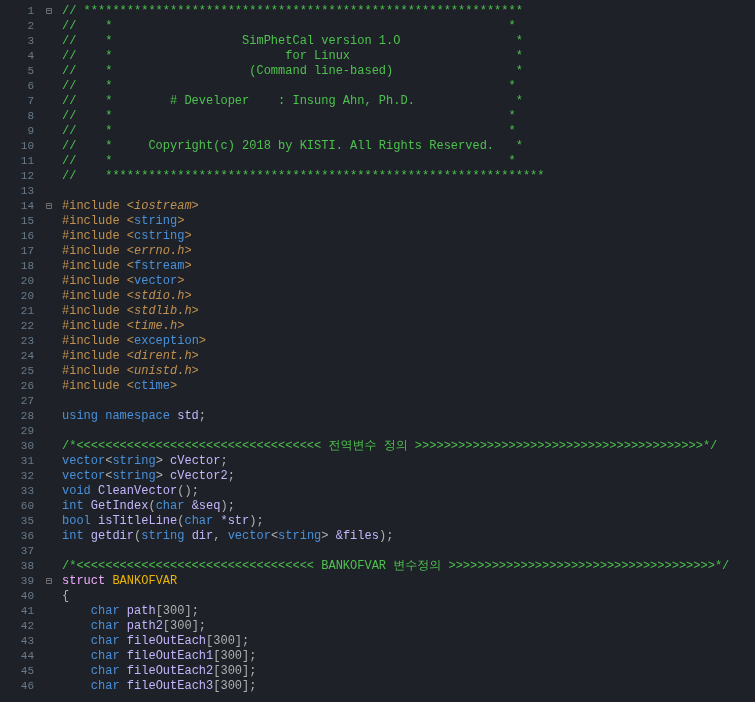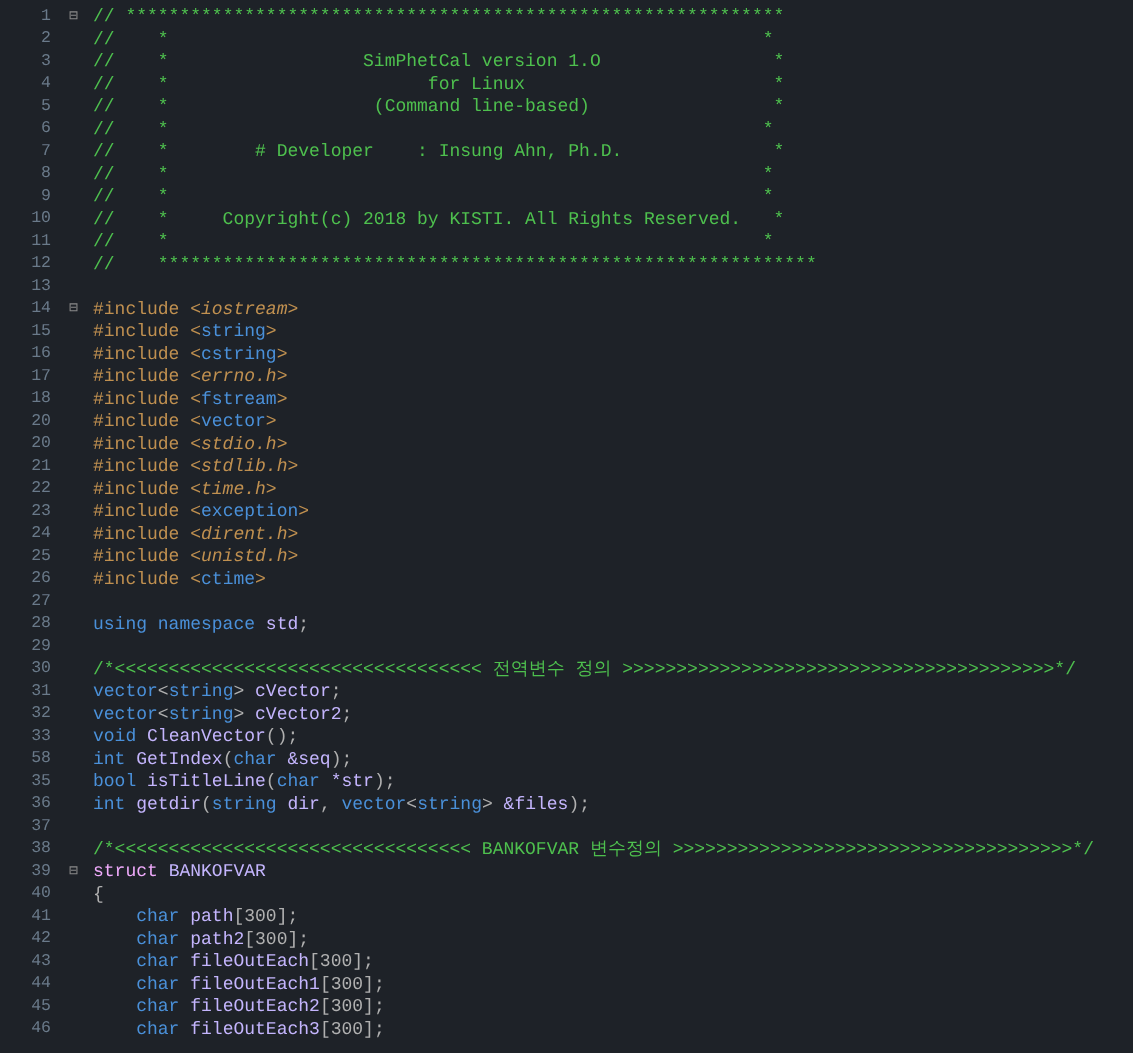--- a/index.html
+++ b/index.html
@@ -56,21 +56,21 @@
     line-height: 15px;
   }
   .c-comment { color: #4ec04e; }
   .c-preproc { color: #c09050; text-align: center; }
   .c-keyword { color: #4a90d9; }
   .c-type    { color: #4a90d9; }
   .c-angle   { color: #c09050; font-style: italic; }
   .c-ident   { color: #c4b5fd; }
   .c-punct   { color: #b0b0b0; }
   .c-struct  { color: #f0abfc; }
-  .c-name    { color: #c4b5fd; }
+  .c-name    { color: #eab308; }
 </style>
 </head>
 <body>
 
 <div class="editor">
   <div class="gutter" id="gutter">
       <div class="ln">1</div>
       <div class="ln">2</div>
       <div class="ln">3</div>
       <div class="ln">4</div>
@@ -96,21 +96,21 @@
       <div class="ln">24</div>
       <div class="ln">25</div>
       <div class="ln">26</div>
       <div class="ln">27</div>
       <div class="ln">28</div>
       <div class="ln">29</div>
       <div class="ln">30</div>
       <div class="ln">31</div>
       <div class="ln">32</div>
       <div class="ln">33</div>
-      <div class="ln">58</div>
+      <div class="ln">60</div>
       <div class="ln">35</div>
       <div class="ln">36</div>
       <div class="ln">37</div>
       <div class="ln">38</div>
       <div class="ln">39</div>
       <div class="ln">40</div>
       <div class="ln">41</div>
       <div class="ln">42</div>
       <div class="ln">43</div>
       <div class="ln">44</div>

